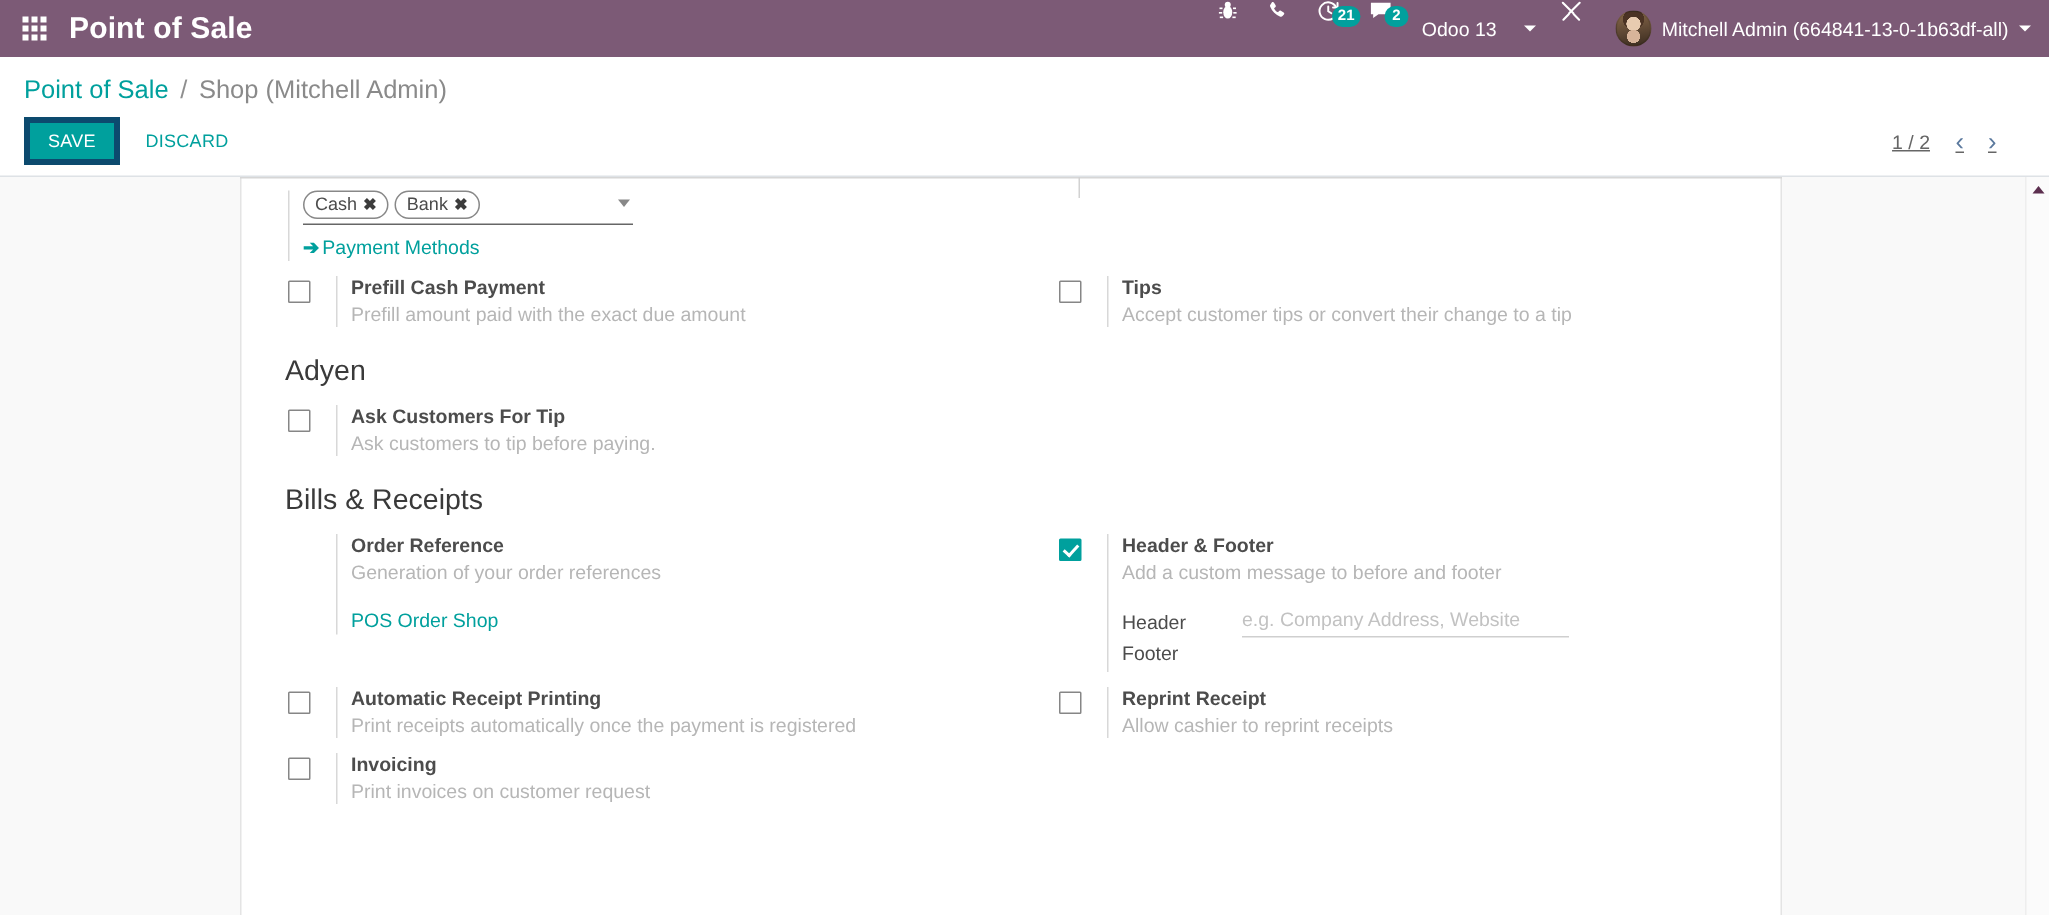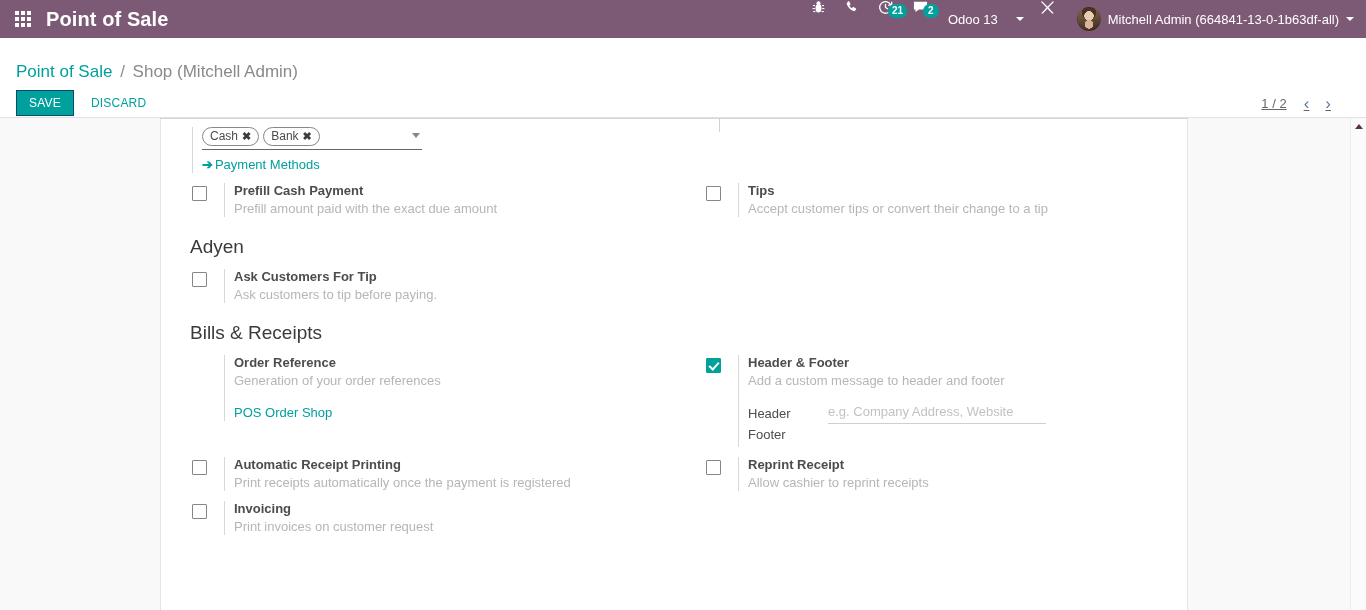--- a/index.html
+++ b/index.html
@@ -114,21 +114,21 @@
       linear-gradient(170deg, #8a6a4a, #5b4532 60%, #3b2c1f);
     overflow: hidden;
     flex: none;
     border: 1px solid rgba(0,0,0,.1);
   }
 
   
   .cp {
     background: #ffffff;
     border-bottom: 1px solid #dee2e6;
-    padding: 12px 16px;
+    padding: 0 16px;
     position: relative;
     z-index: 10;
     height: 80px;
   }
   .breadcrumb {
     font-size: 17px;
     padding-top: 9px;
     line-height: 26px;
     white-space: nowrap;
   }
@@ -137,21 +137,21 @@
   .breadcrumb .bc-cur { color: #8a8a8a; }
 
   .cp-row2 {
     display: flex;
     align-items: center;
     margin-top: 5px;
   }
   .btn-save {
     background: #00a09d;
     color: #ffffff;
-    border: 1px solid #0c4a6e;
+    border: 4px solid #0c4a6e;
     font-size: 12px;
     padding: 5px 12px;
     cursor: pointer;
     border-radius: 0;
     font-family: inherit;
     letter-spacing: .2px;
   }
   .btn-discard {
     background: transparent;
     border: 1px solid transparent;
@@ -563,21 +563,21 @@
           </div>
         </div>
       </div>
       <div class="col">
         <div class="setting">
           <div class="cb-wrap">
               <span class="cbox checked"></span>
             </div>
           <div class="sbody">
             <div class="s-title">Header &amp; Footer</div>
-            <div class="s-desc">Add a custom message to header and footer</div>
+            <div class="s-desc">Add a custom message to before and footer</div>
             <div class="hf-fields">
               <div class="hf-row">
                 <div class="hf-label">Header</div>
                 <div class="hf-input">e.g. Company Address, Website</div>
               </div>
               <div class="hf-row">
                 <div class="hf-label">Footer</div>
               </div>
             </div>
           </div>

